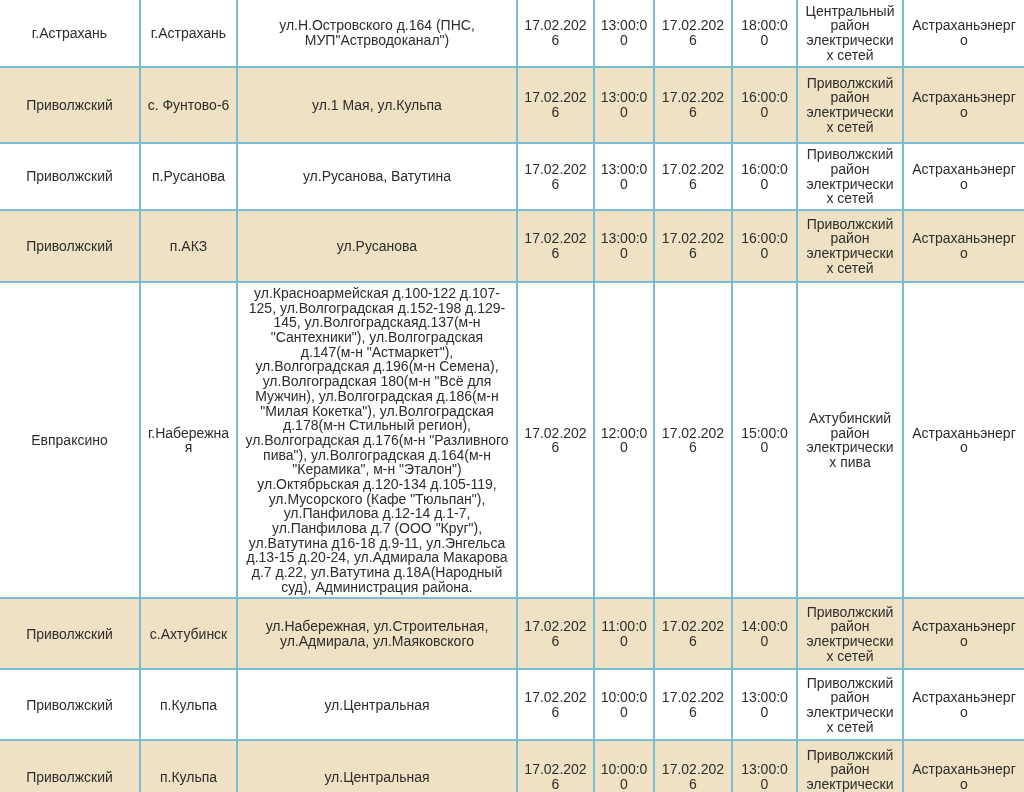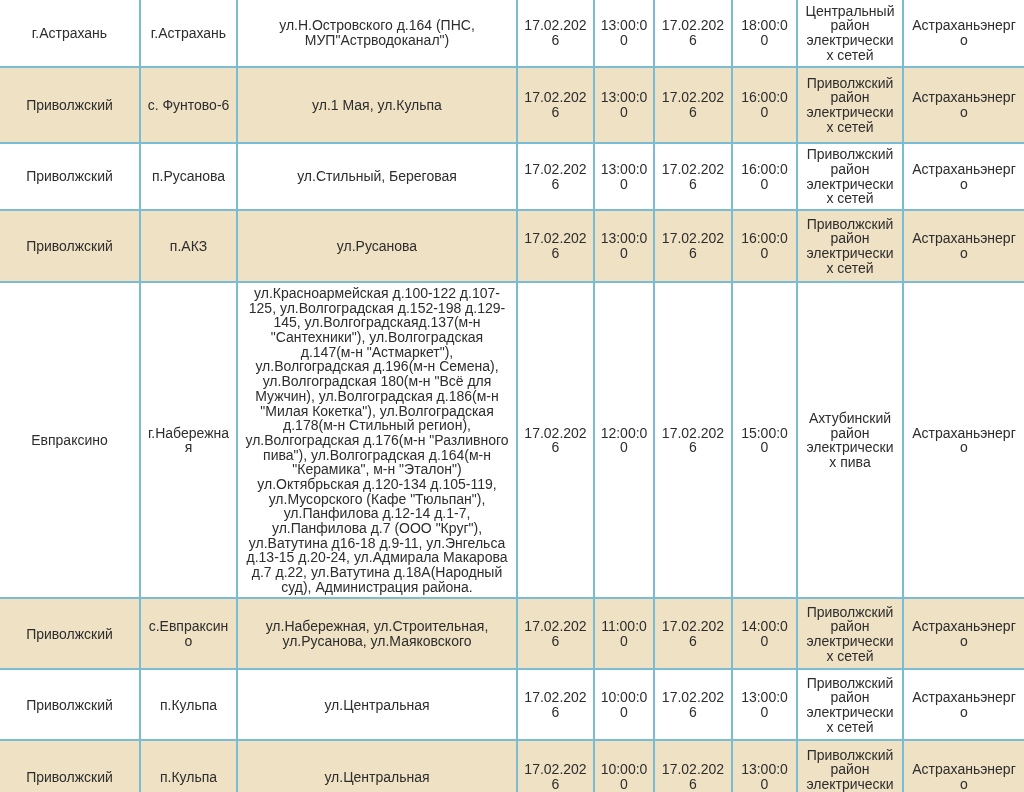--- a/index.html
+++ b/index.html
@@ -66,21 +66,21 @@
         <td>17.02.2026</td>
         <td>13:00:00</td>
         <td>17.02.2026</td>
         <td>16:00:00</td>
         <td>Приволжский район электрических сетей</td>
         <td>Астраханьэнерго</td>
       </tr>
       <tr style="height: 67px;">
         <td>Приволжский</td>
         <td>п.Русанова</td>
-        <td>ул.Стильный, Береговая</td>
+        <td>ул.Русанова, Ватутина</td>
         <td>17.02.2026</td>
         <td>13:00:00</td>
         <td>17.02.2026</td>
         <td>16:00:00</td>
         <td>Приволжский район электрических сетей</td>
         <td>Астраханьэнерго</td>
       </tr>
       <tr style="height: 72px;">
         <td>Приволжский</td>
         <td>п.АКЗ</td>
@@ -98,22 +98,22 @@
         <td>ул.Красноармейская д.100-122 д.107-125, ул.Волгоградская д.152-198 д.129-145, ул.Волгоградскаяд.137(м-н "Сантехники"), ул.Волгоградская д.147(м-н "Астмаркет"), ул.Волгоградская д.196(м-н Семена), ул.Волгоградская 180(м-н "Всё для Мужчин), ул.Волгоградская д.186(м-н "Милая Кокетка"), ул.Волгоградская д.178(м-н Стильный регион), ул.Волгоградская д.176(м-н "Разливного пива"), ул.Волгоградская д.164(м-н "Керамика", м-н "Эталон") ул.Октябрьская д.120-134 д.105-119, ул.Мусорского (Кафе "Тюльпан"), ул.Панфилова д.12-14 д.1-7, ул.Панфилова д.7 (ООО "Круг"), ул.Ватутина д16-18 д.9-11, ул.Энгельса д.13-15 д.20-24, ул.Адмирала Макарова д.7 д.22, ул.Ватутина д.18А(Народный суд), Администрация района.</td>
         <td>17.02.2026</td>
         <td>12:00:00</td>
         <td>17.02.2026</td>
         <td>15:00:00</td>
         <td>Ахтубинский район электрических пива</td>
         <td>Астраханьэнерго</td>
       </tr>
       <tr style="height: 71px;">
         <td>Приволжский</td>
-        <td>с.Евпраксино</td>
-        <td>ул.Набережная, ул.Строительная, ул.Русанова, ул.Маяковского</td>
+        <td>с.Ахтубинск</td>
+        <td>ул.Набережная, ул.Строительная, ул.Адмирала, ул.Маяковского</td>
         <td>17.02.2026</td>
         <td>11:00:00</td>
         <td>17.02.2026</td>
         <td>14:00:00</td>
         <td>Приволжский район электрических сетей</td>
         <td>Астраханьэнерго</td>
       </tr>
       <tr style="height: 71px;">
         <td>Приволжский</td>
         <td>п.Кульпа</td>

